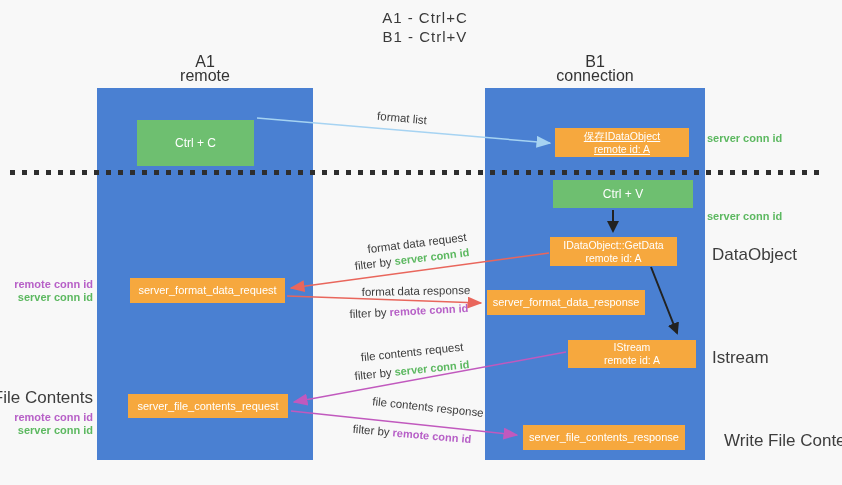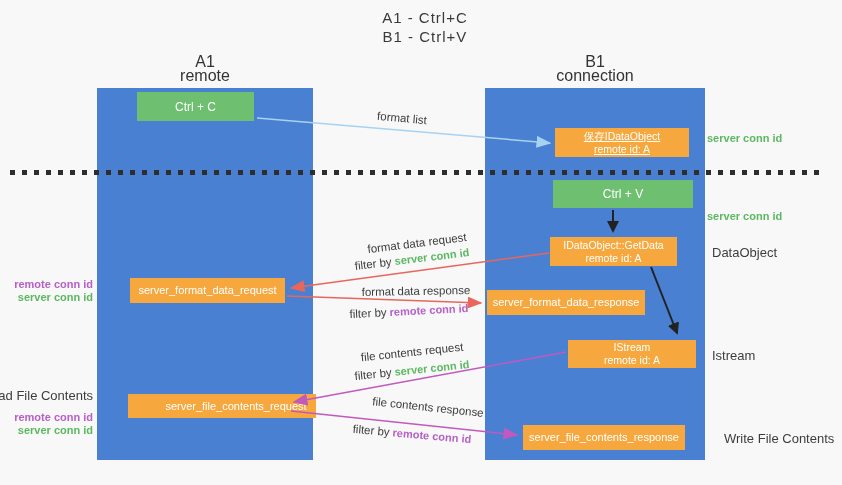--- a/index.html
+++ b/index.html
@@ -28,21 +28,21 @@
     color:#fff;text-align:center;white-space:nowrap;
   }
   .green-node{background:#6ebf70;font-size:12px;}
   .orange-node{background:#f6a83e;font-size:11px;line-height:13px;}
   .orange-node.two-line{font-size:10.5px;}
   .dotted{
     position:absolute;height:5px;
     background:repeating-linear-gradient(90deg,#2e2e2e 0 5px,transparent 5px 12px);
   }
   .lbl{
-    position:absolute;font-size:13px;color:#3d3d3d;white-space:nowrap;
+    position:absolute;font-size:17px;color:#3d3d3d;white-space:nowrap;
   }
   .lbl.right-align{text-align:right;}
   .green-text{color:#5cb860;font-weight:bold;font-size:11px;}
   .purple-text{color:#b760c7;font-weight:bold;font-size:11px;}
   .arrow-label{
     position:absolute;width:180px;text-align:center;
     font-size:11.5px;color:#3d3d3d;white-space:nowrap;line-height:14px;
   }
   .arrow-label .f{margin-right:3px;}
   svg.overlay{position:absolute;left:0;top:0;pointer-events:none;}
@@ -64,21 +64,21 @@
   <div class="col-header" style="left:515px;top:55px;">
     <div>B1</div>
     <div>connection</div>
   </div>
 
   <div class="col" style="left:97px;top:88px;width:216px;height:372px;"></div>
   <div class="col" style="left:485px;top:88px;width:220px;height:372px;"></div>
 
   <div class="dotted" style="left:10px;top:170px;width:816px;"></div>
 
-  <div class="node green-node" style="left:137px;top:92px;width:117px;height:29px;">
+  <div class="node green-node" style="left:137px;top:120px;width:117px;height:46px;">
     <span>Ctrl + C</span>
   </div>
   <div class="node green-node" style="left:553px;top:180px;width:140px;height:28px;">
     <span>Ctrl + V</span>
   </div>
 
   <div class="node orange-node two-line" style="left:555px;top:128px;width:134px;height:29px;text-decoration:underline;">
     <span>保存IDataObject</span>
     <span>remote id: A</span>
   </div>
@@ -89,21 +89,21 @@
   <div class="node orange-node two-line" style="left:568px;top:340px;width:128px;height:28px;">
     <span>IStream</span>
     <span>remote id: A</span>
   </div>
   <div class="node orange-node" style="left:130px;top:278px;width:155px;height:25px;">
     <span>server_format_data_request</span>
   </div>
   <div class="node orange-node" style="left:487px;top:290px;width:158px;height:25px;">
     <span>server_format_data_response</span>
   </div>
-  <div class="node orange-node" style="left:128px;top:394px;width:160px;height:24px;padding-left:28px;">
+  <div class="node orange-node" style="left:128px;top:394px;width:160px;height:24px;">
     <span>server_file_contents_request</span>
   </div>
   <div class="node orange-node" style="left:523px;top:425px;width:162px;height:25px;">
     <span>server_file_contents_response</span>
   </div>
 
   <div class="lbl green-text" style="left:707px;top:132px;">server conn id</div>
   <div class="lbl green-text" style="left:707px;top:210px;">server conn id</div>
   <div class="lbl" style="left:712px;top:245px;">DataObject</div>
   <div class="lbl" style="left:712px;top:348px;">Istream</div>

